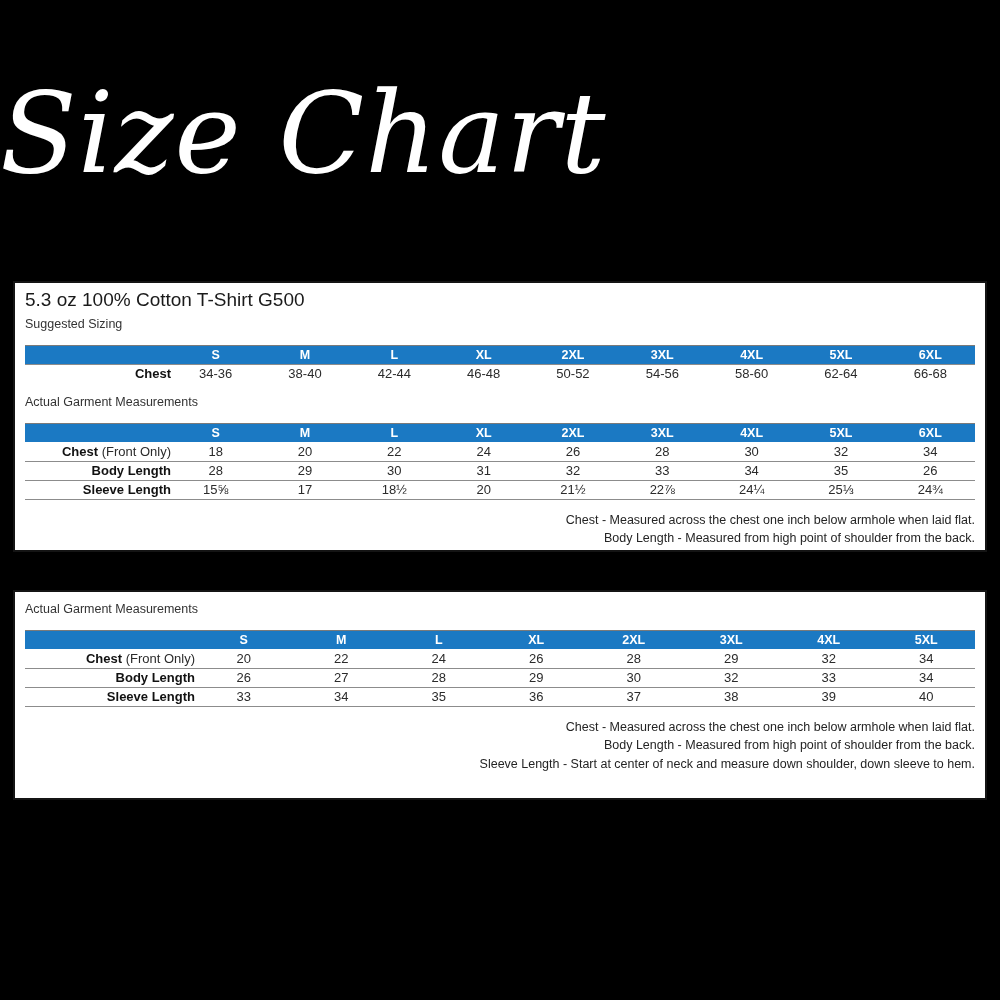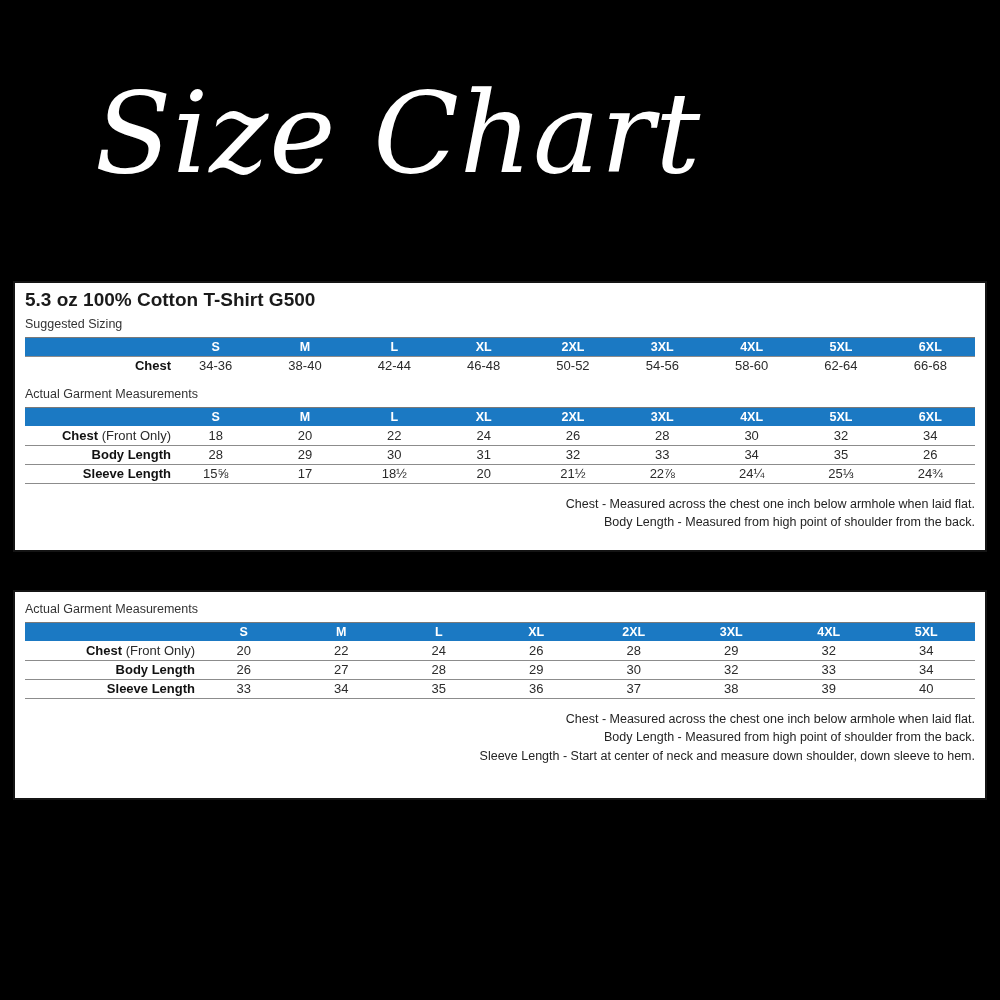--- a/index.html
+++ b/index.html
@@ -5,36 +5,36 @@
   :root{
     --bg:#000000; --panel:#ffffff; --panel-border:#141414;
     --blue:#1b79c3; --blue-text:#ffffff; --ink:#222222; --rule:#8c8c8c;
   }
   *{margin:0;padding:0;box-sizing:border-box;}
   html,body{width:1000px;height:1000px;overflow:hidden;}
   body{background:var(--bg);font-family:"Liberation Sans",sans-serif;position:relative;}
 
   .script-title{
     position:absolute;top:48px;left:0;width:796px;height:180px;
-    text-align:center;line-height:170px;color:#ffffff;
+    line-height:170px;color:#ffffff;
     font-family:"DejaVu Serif",serif;font-style:italic;font-weight:normal;
     font-size:112px;letter-spacing:1px;
   }
 
   .panel{
     position:absolute;left:13px;width:974px;background:var(--panel);
     border:2px solid var(--panel-border);padding:4px 10px 0 10px;color:var(--ink);
   }
   .panel[data-panel="0"]{top:281px;height:271px;}
   .panel[data-panel="1"]{top:590px;height:210px;}
 
-  .panel-title{font-size:19px;font-weight:bold;color:#1a1a1a;padding-top:2px;letter-spacing:0px;}
+  .panel-title{font-size:19px;font-weight:normal;color:#1a1a1a;padding-top:2px;letter-spacing:0px;}
 
   .sec-label{
-    font-size:12.5px;color:#333;margin-top:12px;padding-bottom:6px;
+    font-size:12.5px;color:#333;margin-top:12px;padding-bottom:14px;
     border-bottom:1px solid #7a7a7a;
   }
   .panel-sections > .sec-label:first-child{margin-top:6px;}
 
   table.size-table{width:100%;border-collapse:collapse;table-layout:fixed;}
   .panel[data-panel="0"] col.label-col{width:146px;}
   .panel[data-panel="1"] col.label-col{width:170px;}
 
   table.size-table th{
     background:var(--blue);color:var(--blue-text);font-weight:bold;

